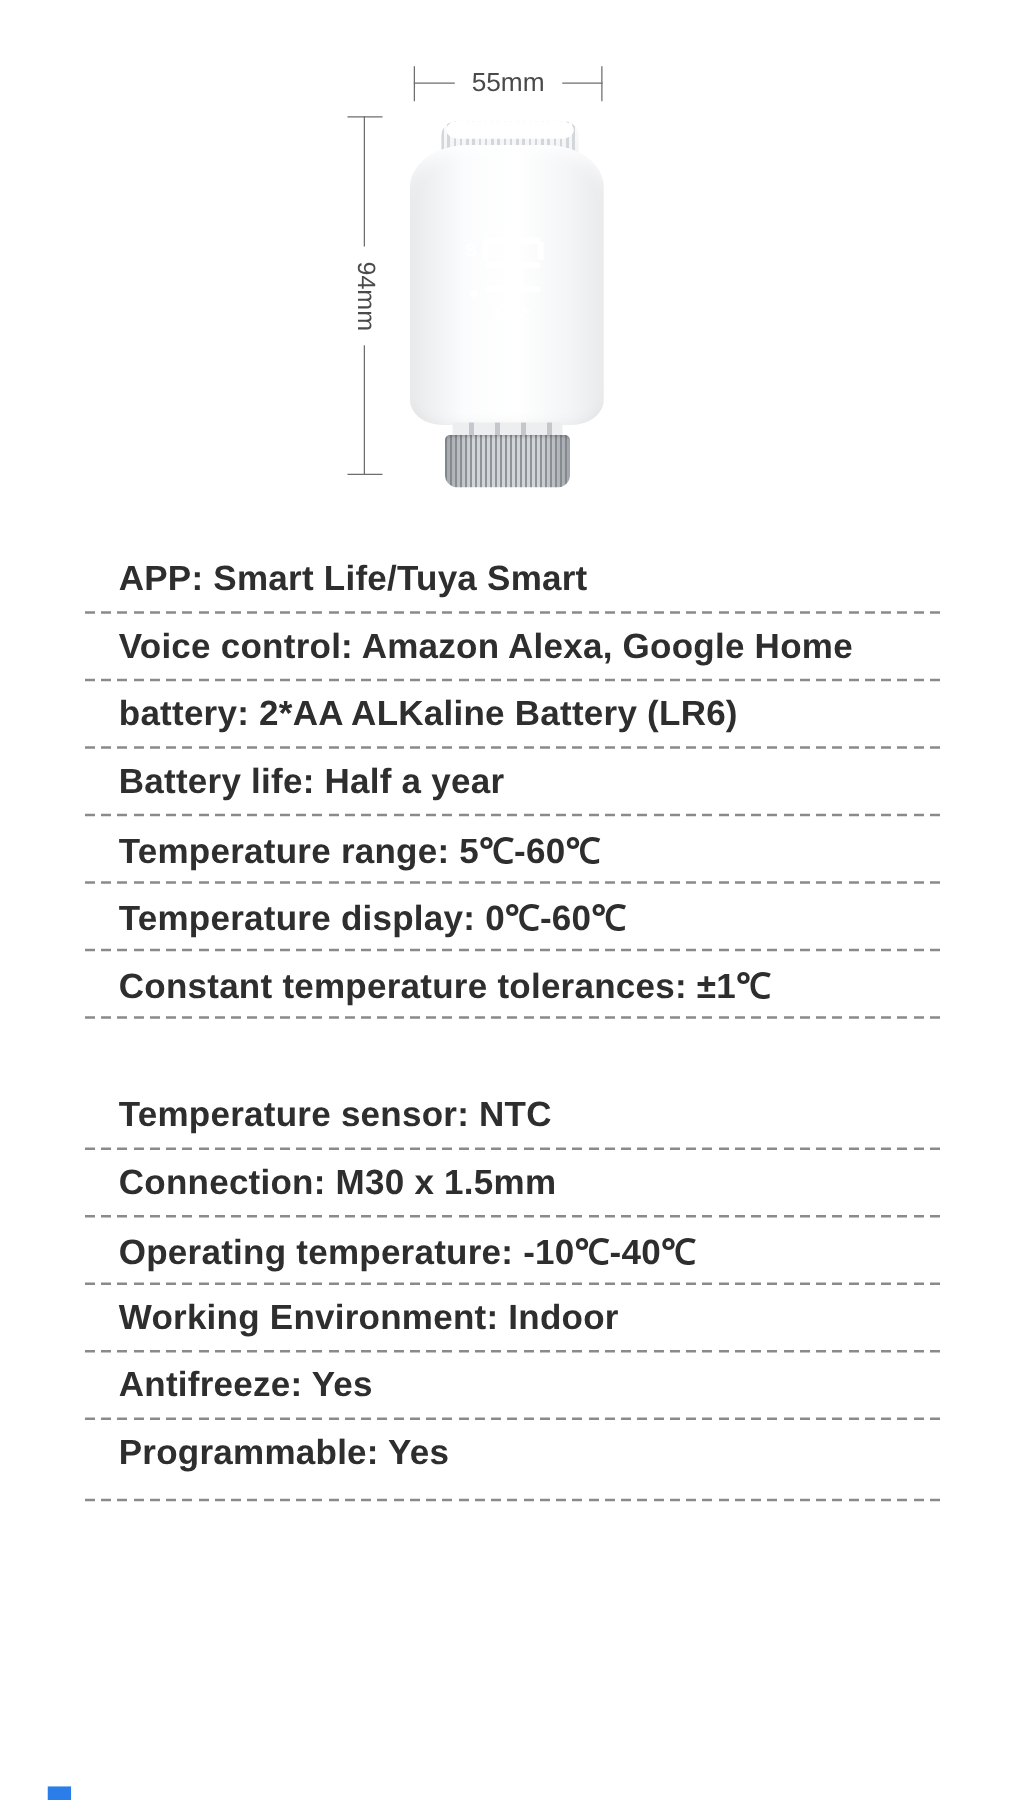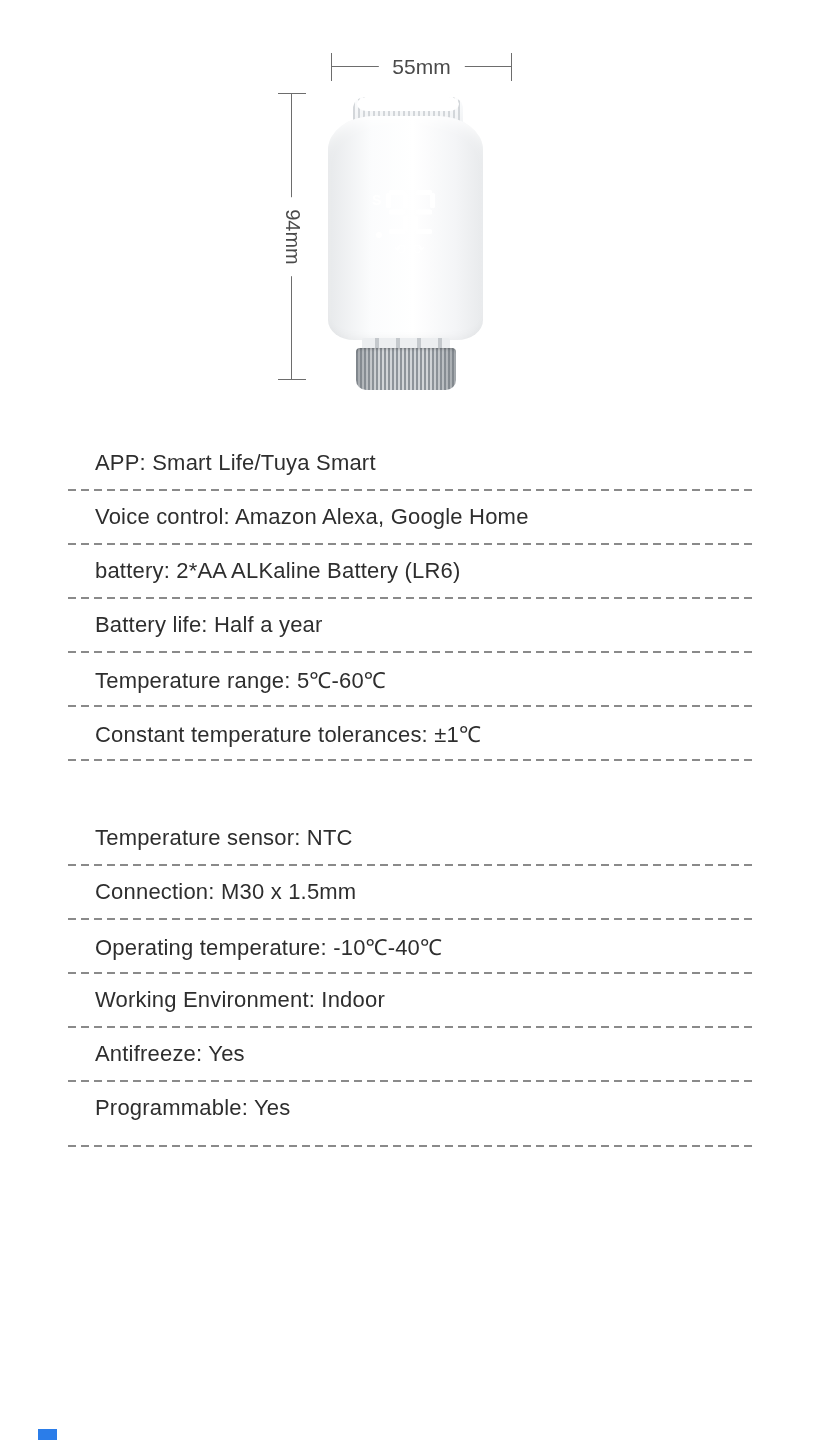--- a/index.html
+++ b/index.html
@@ -6,21 +6,21 @@
   body{
     width:821px;height:1440px;position:relative;overflow:hidden;
     background:#ffffff;
     font-family:"Liberation Sans", sans-serif;
     color:#2e2e2e;
   }
   
   .figure{position:absolute;left:0;top:0;width:821px;height:432px;}
 
   
-  .dim-h{position:absolute;left:331px;top:53px;width:181px;height:28px;}
+  .dim-h{position:absolute;left:331px;top:53px;width:151px;height:28px;}
   .dim-h .line{position:absolute;left:0;right:0;top:13px;height:1px;background:#6d6d6d;}
   .dim-h .cap{position:absolute;top:0;bottom:0;width:1px;background:#6d6d6d;}
   .dim-h .cap.left{left:0;}
   .dim-h .cap.right{right:0;}
   .dim-h .label{
     position:absolute;left:50%;top:50%;transform:translate(-50%,-50%);
     background:#fff;padding:0 14px;font-size:21px;color:#4a4a4a;white-space:nowrap;
   }
 
   
@@ -70,21 +70,21 @@
       linear-gradient(90deg, rgba(116,122,128,.50) 0%, rgba(116,122,128,0) 22%, rgba(116,122,128,0) 74%, rgba(116,122,128,.50) 100%),
       repeating-linear-gradient(90deg,#8e949a 0 2px,#d2d5d8 2px 4px);
     box-shadow:inset 0 3px 3px -2px rgba(0,0,0,.25);
   }
 
   
   .specs{position:absolute;left:68px;top:437px;width:685px;}
   .spec-group2{margin-top:51px;}
   .spec-text{
     height:52px;display:flex;align-items:center;
-    padding-left:27px;font-size:22px;color:#2e2e2e;letter-spacing:.2px;
+    padding-left:27px;font-size:28px;color:#2e2e2e;letter-spacing:.2px;font-weight:bold;
   }
   .dash{
     height:2px;
     background:repeating-linear-gradient(90deg,#8a8a8a 0 8px,rgba(0,0,0,0) 8px 13px);
   }
   .spec-row.tall .dash{margin-top:11px;}
 
   .blue-mark{position:absolute;left:38px;top:1429px;width:19px;height:11px;}
 </style>
 </head>
@@ -162,20 +162,24 @@
     </div>
     <div class="spec-row">
       <div class="spec-text">Battery life: Half a year</div>
       <div class="dash"></div>
     </div>
     <div class="spec-row">
       <div class="spec-text">Temperature range: 5℃-60℃</div>
       <div class="dash"></div>
     </div>
     <div class="spec-row">
+      <div class="spec-text">Temperature display: 0℃-60℃</div>
+      <div class="dash"></div>
+    </div>
+    <div class="spec-row">
       <div class="spec-text">Constant temperature tolerances: ±1℃</div>
       <div class="dash"></div>
     </div>
   </div>
 
   <div class="spec-group2">
     <div class="spec-row">
       <div class="spec-text">Temperature sensor: NTC</div>
       <div class="dash"></div>
     </div>

